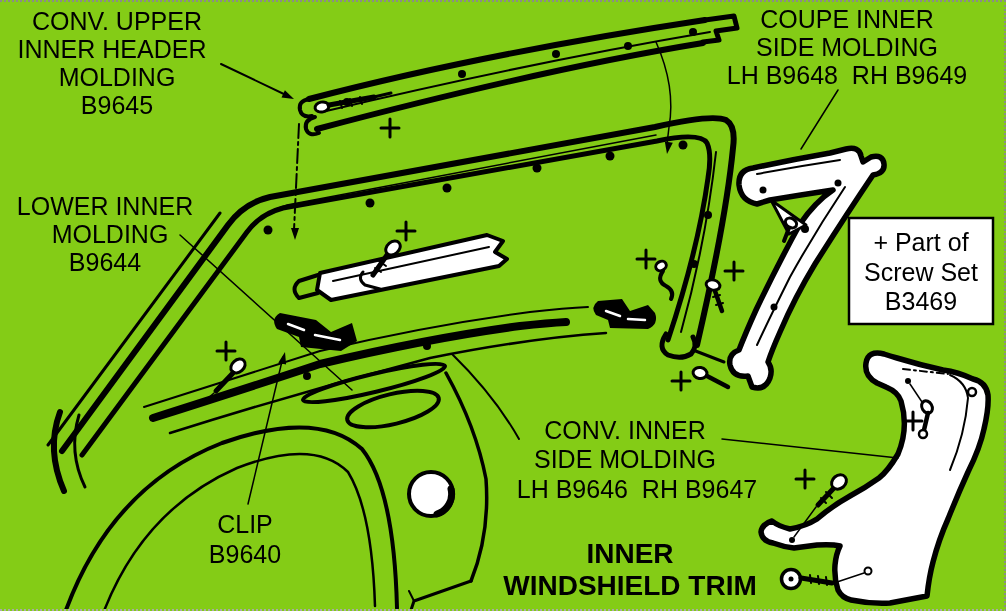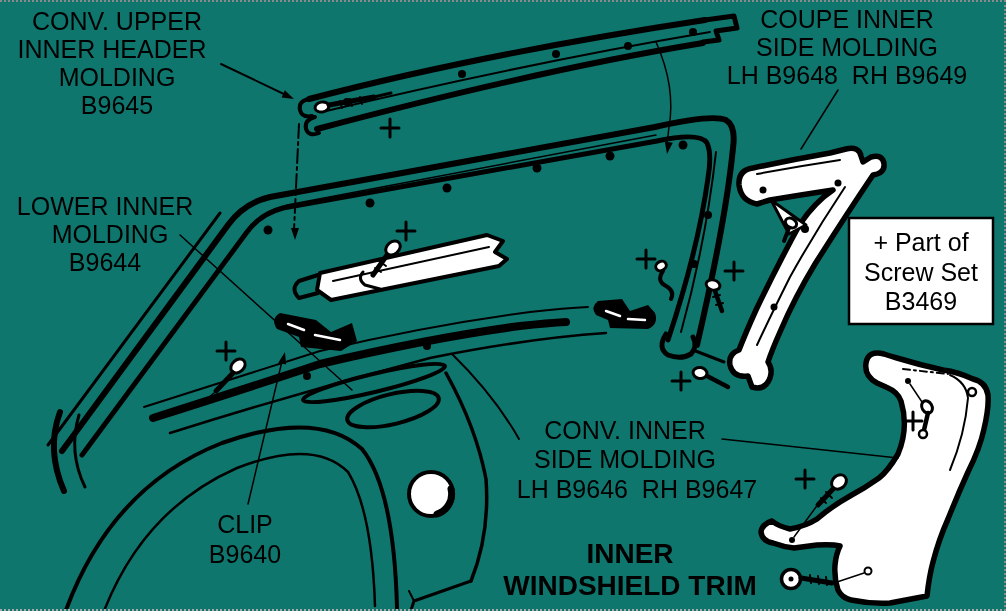--- a/index.html
+++ b/index.html
@@ -1,19 +1,19 @@
 <!DOCTYPE html>
 <html><head>
 <meta charset="utf-8">
 <style>
   html,body{margin:0;padding:0;background:#ffffff;}
   .page{
     position:relative;
     width:1006px;height:611px;
-    background:#0f766e;
+    background:#84cc16;
     box-sizing:border-box;
     border-top:2px dotted #8a8a8a;
     border-right:2px dotted #8a8a8a;
     border-bottom:2px dotted #aaaaaa;
     overflow:hidden;
     font-family:"Liberation Sans", sans-serif;
   }
   svg{display:block;}
   #diagram path, #diagram line, #diagram circle, #diagram ellipse, #diagram polygon{
     stroke:#000; fill:none; stroke-linecap:round; stroke-linejoin:round;

